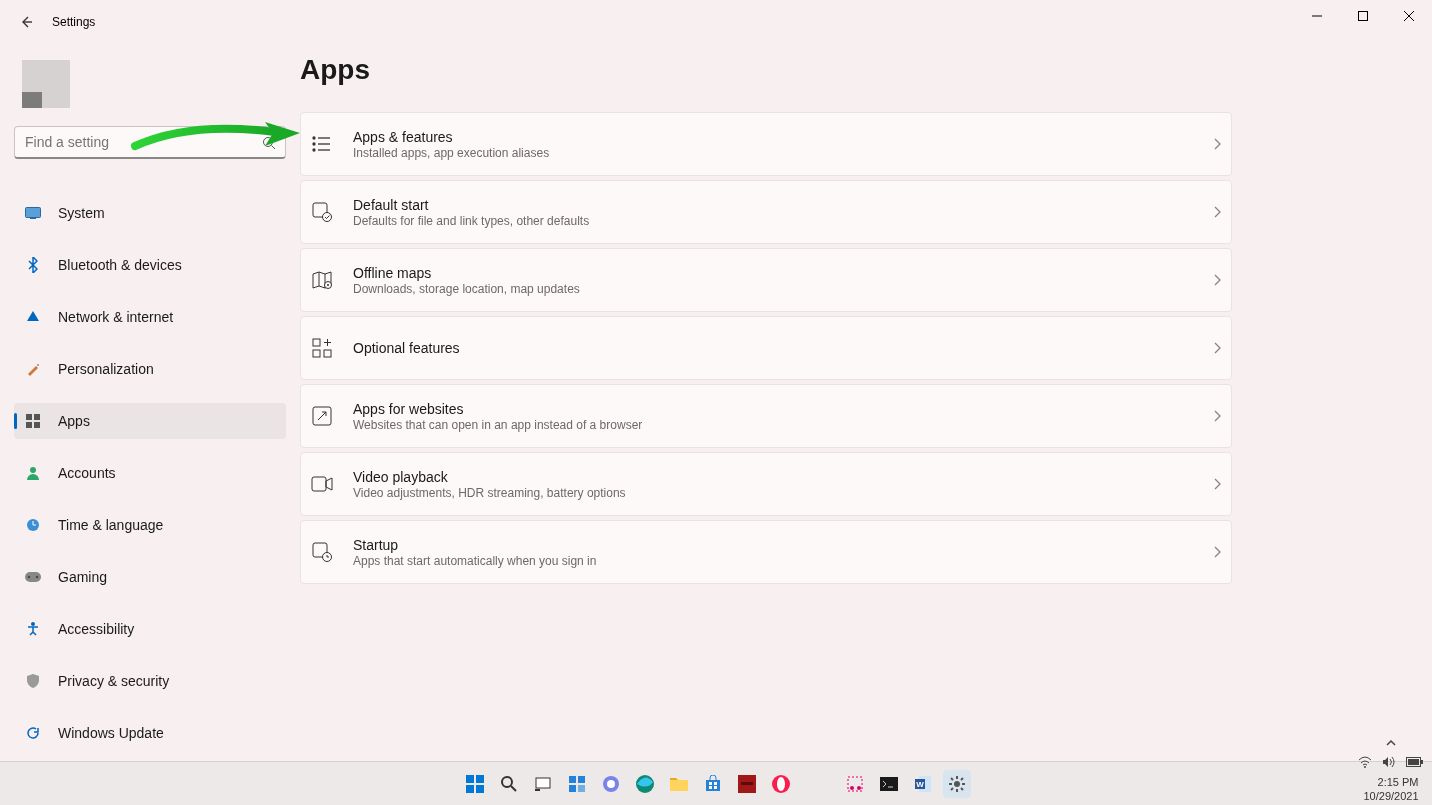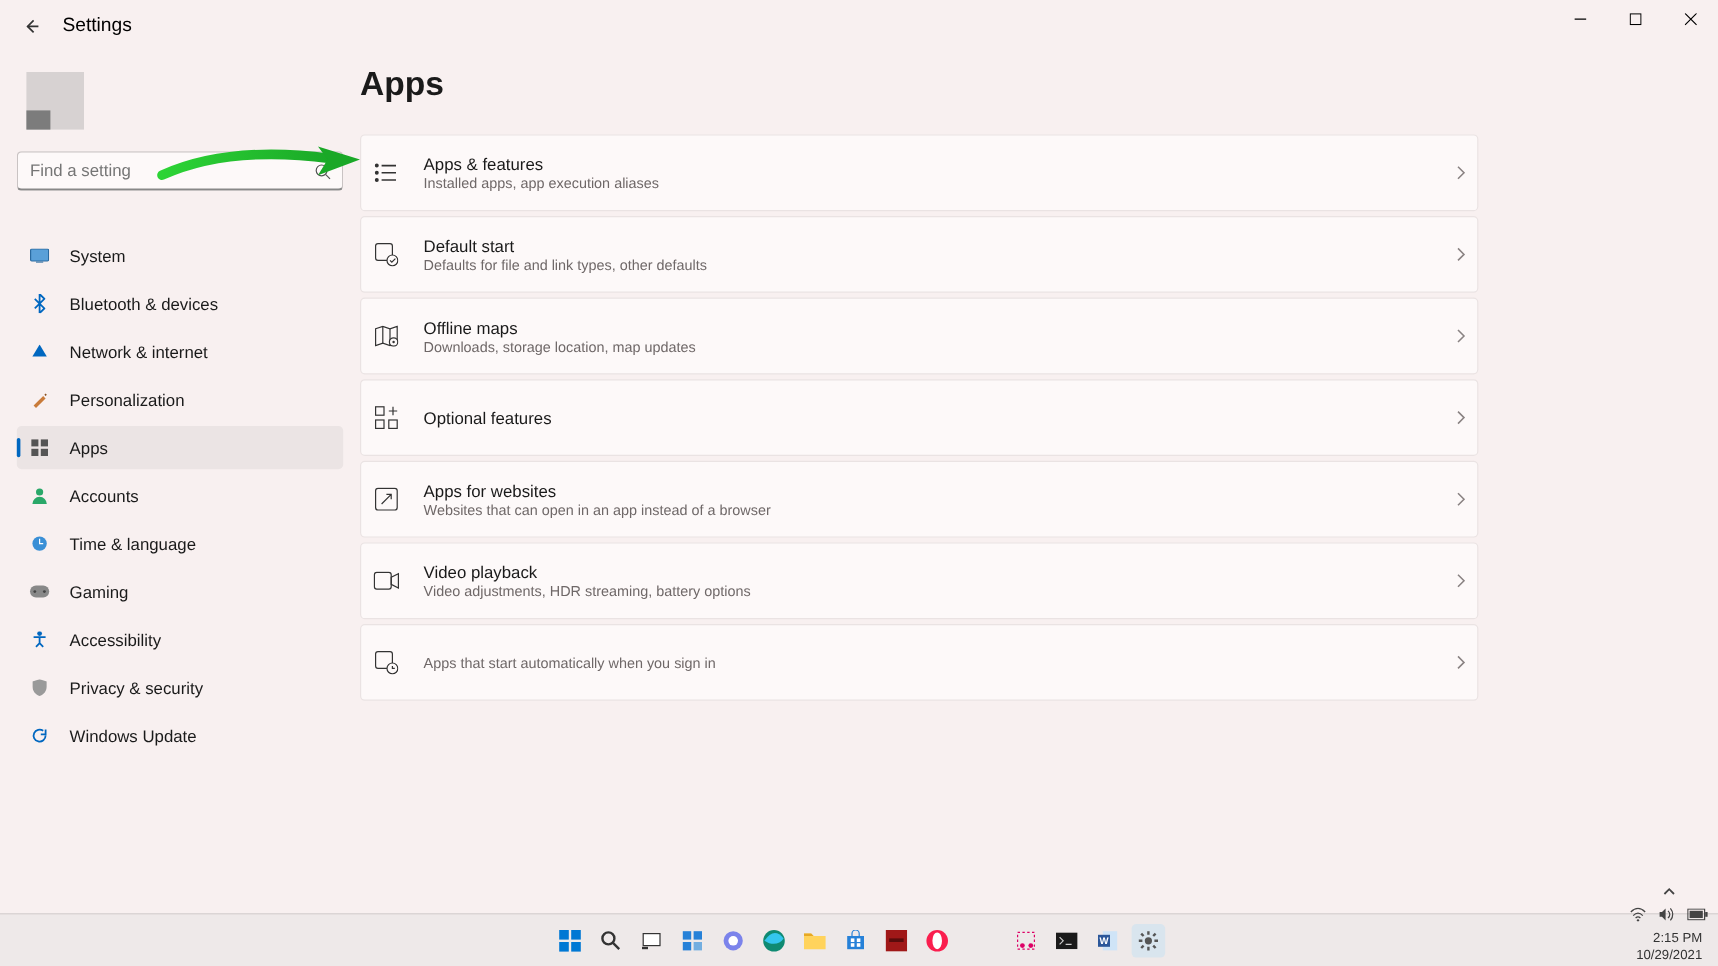--- a/index.html
+++ b/index.html
@@ -1,36 +1,36 @@
 <!DOCTYPE html>
 <html><head>
 <meta charset="utf-8">
 <style>
 * { margin: 0; padding: 0; box-sizing: border-box; font-family: "Segoe UI", sans-serif; }
 body { width: 1432px; height: 805px; background: #f8f0f0; overflow: hidden; position: relative; }
 
 
 .titlebar { height: 44px; display: flex; align-items: center; padding: 0 10px; }
 .back-btn { width: 32px; height: 32px; display: flex; align-items: center; justify-content: center; cursor: pointer; border-radius: 4px; }
-.title-text { font-size: 16px; margin-left: 10px; color: #000; }
+.title-text { font-size: 12px; margin-left: 10px; color: #000; }
 .win-controls { position: absolute; top: 0; right: 0; display: flex; }
 .win-btn { width: 46px; height: 32px; display: flex; align-items: center; justify-content: center; font-size: 10px; cursor: pointer; }
 
 
 .content { display: flex; height: 717px; }
 .sidebar { width: 300px; padding: 12px 14px 0 14px; }
 .avatar-block { padding: 4px 8px 18px 8px; }
 .avatar-sq { width: 48px; height: 48px; background: #d7d2d2; position: relative; }
 .avatar-sq::after { content:""; position:absolute; bottom:0; left:0; width:20px; height:16px; background:#7c7c7c; }
 
 .search-wrap { position:relative; margin-bottom: 36px; }
 .search-input { width: 100%; height: 33px; border: 1px solid #c9c3c3; border-bottom: 2px solid #888; border-radius: 4px; padding: 0 34px 0 10px; font-size: 14px; background: #fdf9f9; outline:none; }
 .search-icon { position:absolute; right:10px; top:50%; transform:translateY(-50%); color:#555; pointer-events:none; }
 
-.nav-list { display:flex; flex-direction:column; gap: 4px; text-align: center; }
+.nav-list { display:flex; flex-direction:column; gap: 16px; text-align: center; }
 .nav-item { display:flex; align-items:center; height: 36px; padding: 0 10px; border-radius: 4px; cursor:pointer; font-size: 14px; color:#1a1a1a; position:relative; }
 .nav-item.active { background: #ebe4e4; }
 .nav-item.active::before { content:""; position:absolute; left:0; top:50%; transform:translateY(-50%); width:3px; height:16px; background:#0067c0; border-radius:2px; }
 .nav-icon { width:18px; height:18px; margin-right: 16px; display:flex; align-items:center; justify-content:center; font-size:14px; }
 
 
 .main { flex:1; padding: 10px 40px 0 0; }
 .page-title { font-size: 28px; font-weight: 600; margin-bottom: 26px; color:#1a1a1a; }
 .card-list { display:flex; flex-direction:column; gap: 4px; max-width: 932px; }
 .card { display:flex; align-items:center; height: 64px; background:#fdf9f9; border:1px solid #eae3e3; border-radius:4px; padding:0 10px; cursor:pointer; }
@@ -319,20 +319,21 @@
         </div>
         <div class="card">
           <span class="card-icon">
             <svg width="20" height="20" viewBox="0 0 20 20">
               <rect x="1" y="1" width="14" height="14" rx="2" stroke="#333" fill="none"></rect>
               <circle cx="15" cy="15" r="4.5" stroke="#333" fill="#fdf9f9"></circle>
               <path d="M15 13 v2 h2" stroke="#333" fill="none"></path>
             </svg>
           </span>
           <div class="card-text">
+            <div class="card-title">Startup</div>
             <div class="card-sub">Apps that start automatically when you sign in</div>
           </div>
           <span class="chevron">
             <svg width="8" height="12" viewBox="0 0 8 12">
               <path d="M2 1 l5 5 -5 5" stroke="#8a8383" fill="none" stroke-width="1.3"></path>
             </svg>
           </span>
         </div>
       </div>
   </div>

